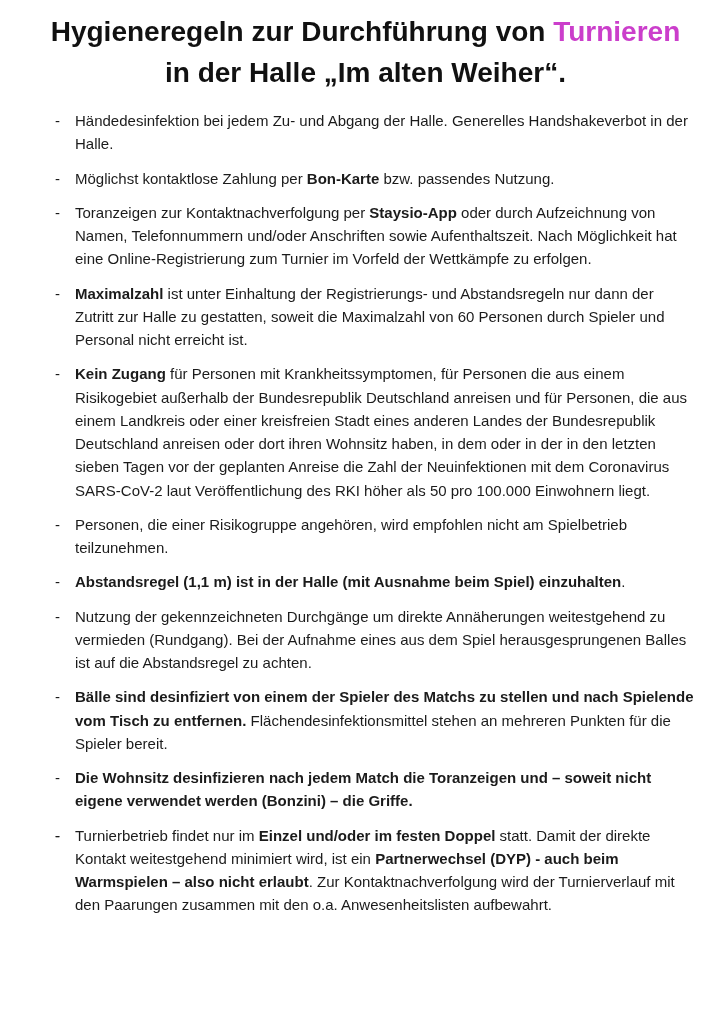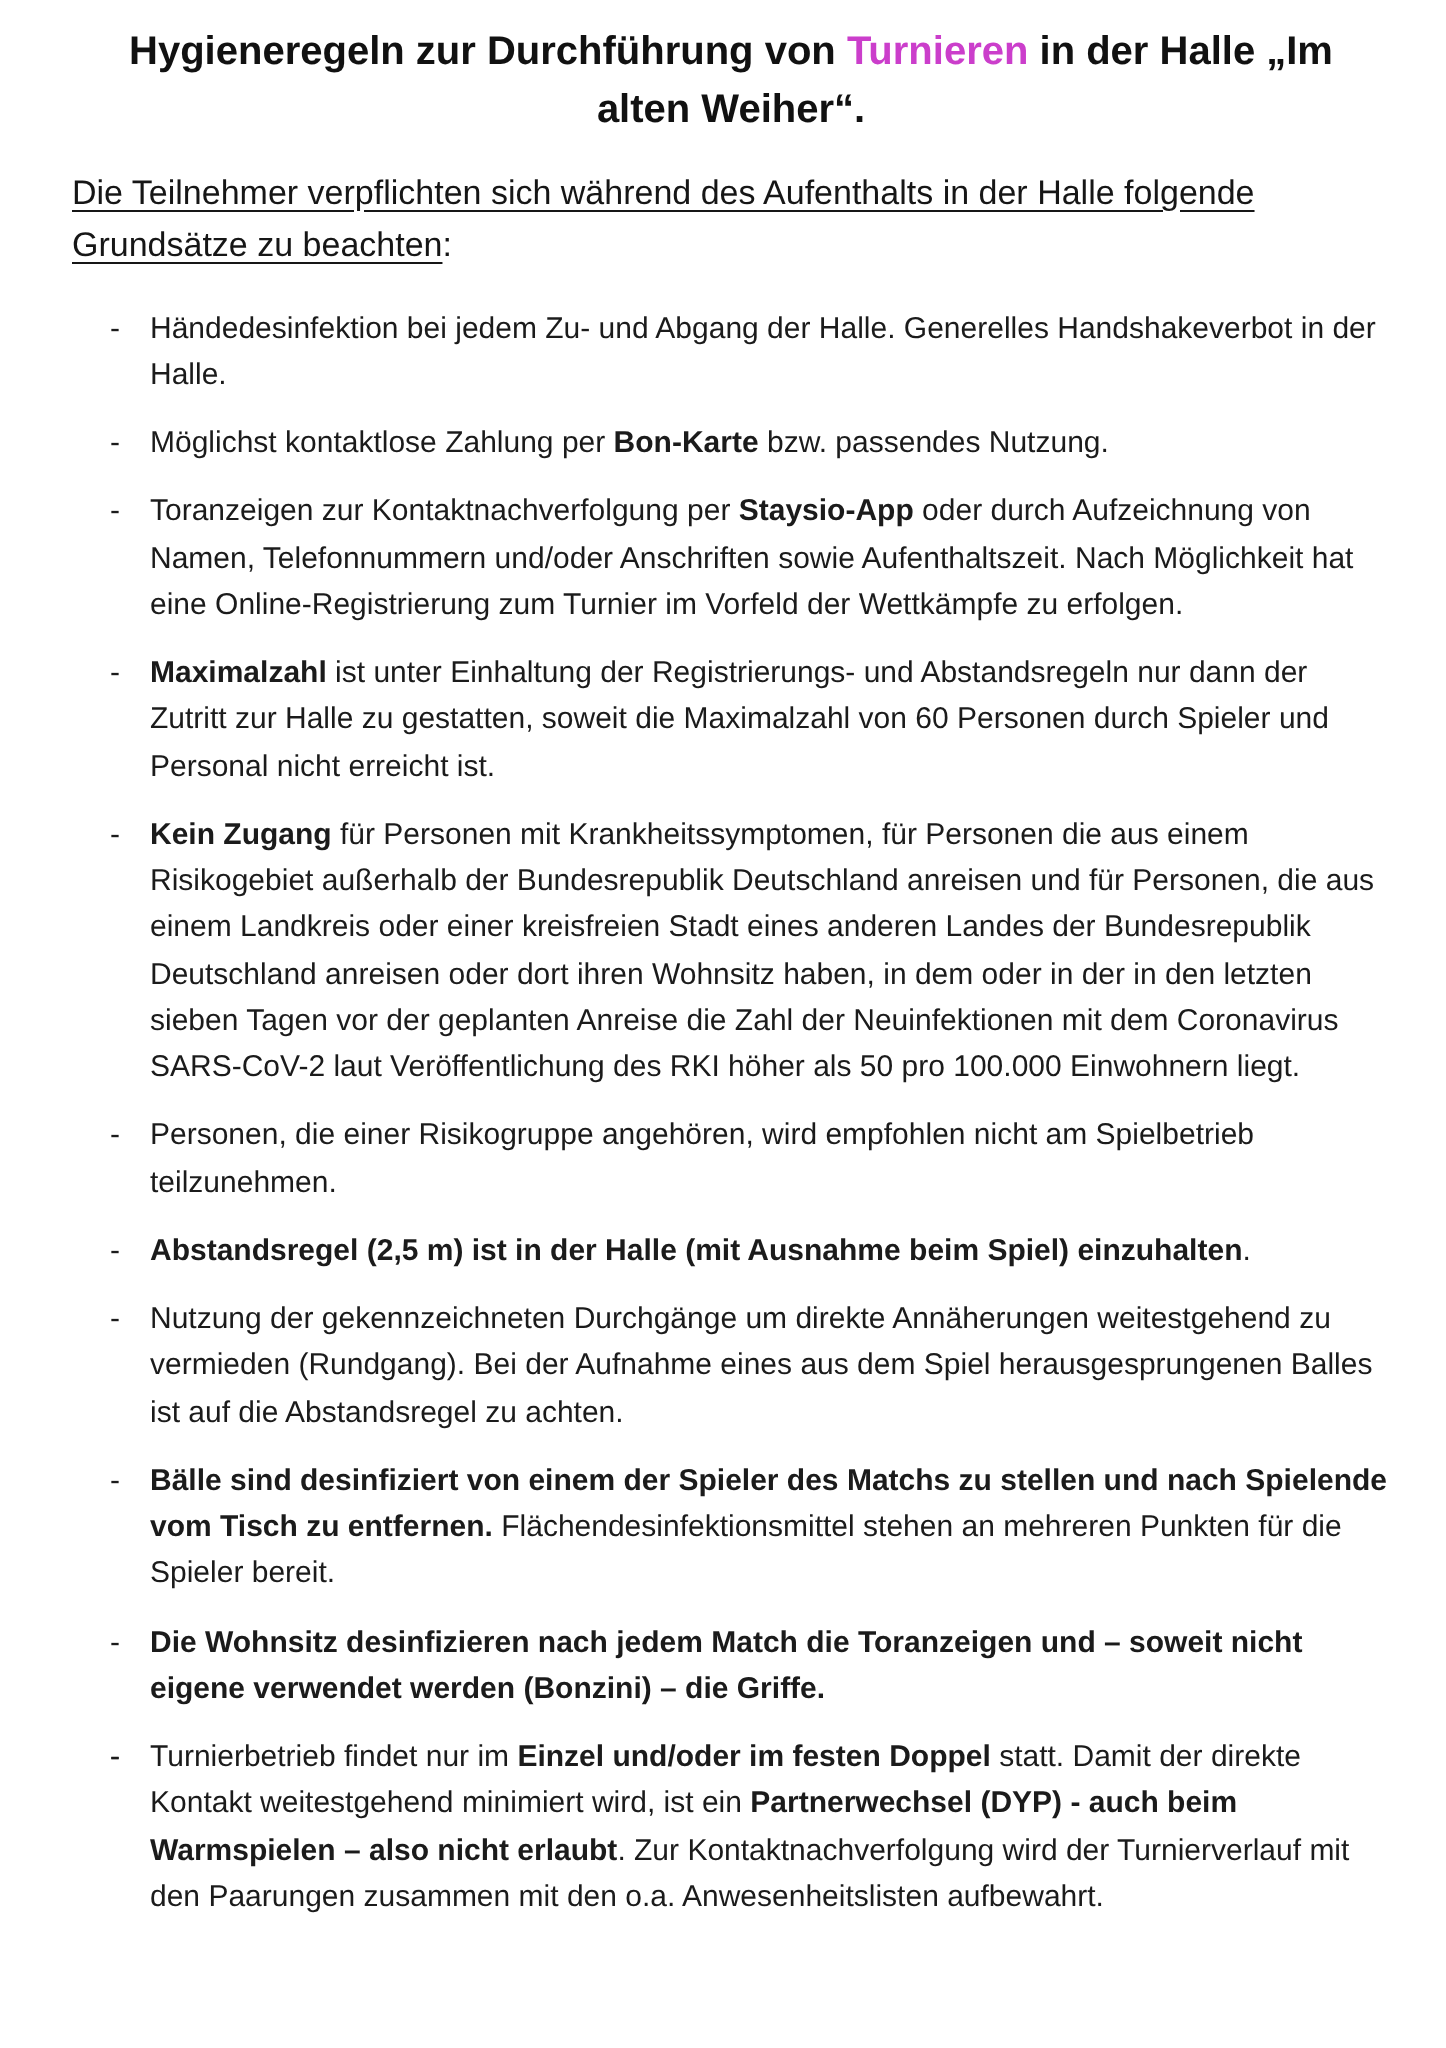--- a/index.html
+++ b/index.html
@@ -12,21 +12,21 @@
     width: 723px;
     min-height: 1024px;
     box-sizing: border-box;
     background: #ffffff;
     padding: 12px 28px 6px 36px;
     overflow: hidden;
   }
   .title {
     margin: 0 6px 10px 6px;
     text-align: center;
-    font-size: 20px;
+    font-size: 28px;
     font-weight: 700;
     line-height: 1.45;
     color: #111111;
   }
   .intro {
     margin: 14px 0 8px 0;
     font-size: 17px;
     line-height: 1.55;
     color: #161616;
   }
@@ -51,30 +51,29 @@
   ul.rules li .seg-b { font-weight: 700; margin-top: 26px; }
   ul.rules li .seg-u, .seg-u { text-underline-offset: 3px; }
 </style>
 </head>
 <body>
 
 <div class="page">
 
   <h1 class="title"><span>Hygieneregeln zur Durchführung von </span><span style="color: rgb(203, 62, 203);">Turnieren</span><span> in der Halle „Im alten Weiher“.</span></h1>
 
-  <p class="intro"><span class="u-part">Die Teilnehmer verpflichten sich während des Aufenthalts in der Halle folgende Grundsätze zu beachten</span><span>:</span></p>
 
   <ul class="rules">
     <li><span class="marker">-</span><span><span>Händedesinfektion bei jedem Zu- und Abgang der Halle. Generelles Handshakeverbot in der Halle.</span></span></li>
     <li><span class="marker">-</span><span><span>Möglichst kontaktlose Zahlung per </span><span class="seg-b">Bon-Karte</span><span> bzw. passendes Nutzung.</span></span></li>
     <li><span class="marker">-</span><span><span>Toranzeigen zur Kontaktnachverfolgung per </span><span class="seg-b">Staysio-App</span><span> oder durch Aufzeichnung von Namen, Telefonnummern und/oder Anschriften sowie Aufenthaltszeit. Nach Möglichkeit hat eine Online-Registrierung zum Turnier im Vorfeld der Wettkämpfe zu erfolgen.</span></span></li>
     <li><span class="marker">-</span><span><span class="seg-b">Maximalzahl</span><span> ist unter Einhaltung der Registrierungs- und Abstandsregeln nur dann der Zutritt zur Halle zu gestatten, soweit die Maximalzahl von 60 Personen durch Spieler und Personal nicht erreicht ist.</span></span></li>
     <li><span class="marker">-</span><span><span class="seg-b">Kein Zugang</span><span> für Personen mit Krankheitssymptomen, für Personen die aus einem Risikogebiet außerhalb der Bundesrepublik Deutschland anreisen und für Personen, die aus einem Landkreis oder einer kreisfreien Stadt eines anderen Landes der Bundesrepublik Deutschland anreisen oder dort ihren Wohnsitz haben, in dem oder in der in den letzten sieben Tagen vor der geplanten Anreise die Zahl der Neuinfektionen mit dem Coronavirus SARS-CoV-2 laut Veröffentlichung des RKI höher als 50 pro 100.000 Einwohnern liegt.</span></span></li>
     <li><span class="marker">-</span><span><span>Personen, die einer Risikogruppe angehören, wird empfohlen nicht am Spielbetrieb teilzunehmen.</span></span></li>
-    <li><span class="marker">-</span><span><span class="seg-b">Abstandsregel (2,5 m) ist in der Halle (mit Ausnahme beim Spiel) einzuhalten</span><span>.</span></span></li>
+    <li><span class="marker">-</span><span><span class="seg-b">Abstandsregel (1,1 m) ist in der Halle (mit Ausnahme beim Spiel) einzuhalten</span><span>.</span></span></li>
     <li><span class="marker">-</span><span><span>Nutzung der gekennzeichneten Durchgänge um direkte Annäherungen weitestgehend zu vermieden (Rundgang). Bei der Aufnahme eines aus dem Spiel herausgesprungenen Balles ist auf die Abstandsregel zu achten.</span></span></li>
     <li><span class="marker">-</span><span><span class="seg-b">Bälle sind desinfiziert von einem der Spieler des Matchs zu stellen und nach Spielende vom Tisch zu entfernen.</span><span> Flächendesinfektionsmittel stehen an mehreren Punkten für die Spieler bereit.</span></span></li>
     <li><span class="marker">-</span><span><span class="seg-b">Die Wohnsitz desinfizieren </span><span class="seg-b seg-u">nach jedem</span><span class="seg-b"> Match die Toranzeigen und – soweit nicht eigene verwendet werden (Bonzini) – die Griffe.</span></span></li>
     <li><span class="marker">-</span></li>
     <li><span class="marker">-</span><span><span>Turnierbetrieb findet nur im </span><span class="seg-b">Einzel und/oder im </span><span class="seg-b seg-u">festen</span><span class="seg-b"> Doppel</span><span> statt. Damit der direkte Kontakt weitestgehend minimiert wird, ist ein </span><span class="seg-b">Partnerwechsel (DYP) - </span><span class="seg-b seg-u">auch beim Warmspielen</span><span class="seg-b"> – also nicht erlaubt</span><span>. Zur Kontaktnachverfolgung wird der Turnierverlauf mit den Paarungen zusammen mit den o.a. Anwesenheitslisten aufbewahrt.</span></span></li>
   </ul>
 
 </div>
 
 </body></html>

